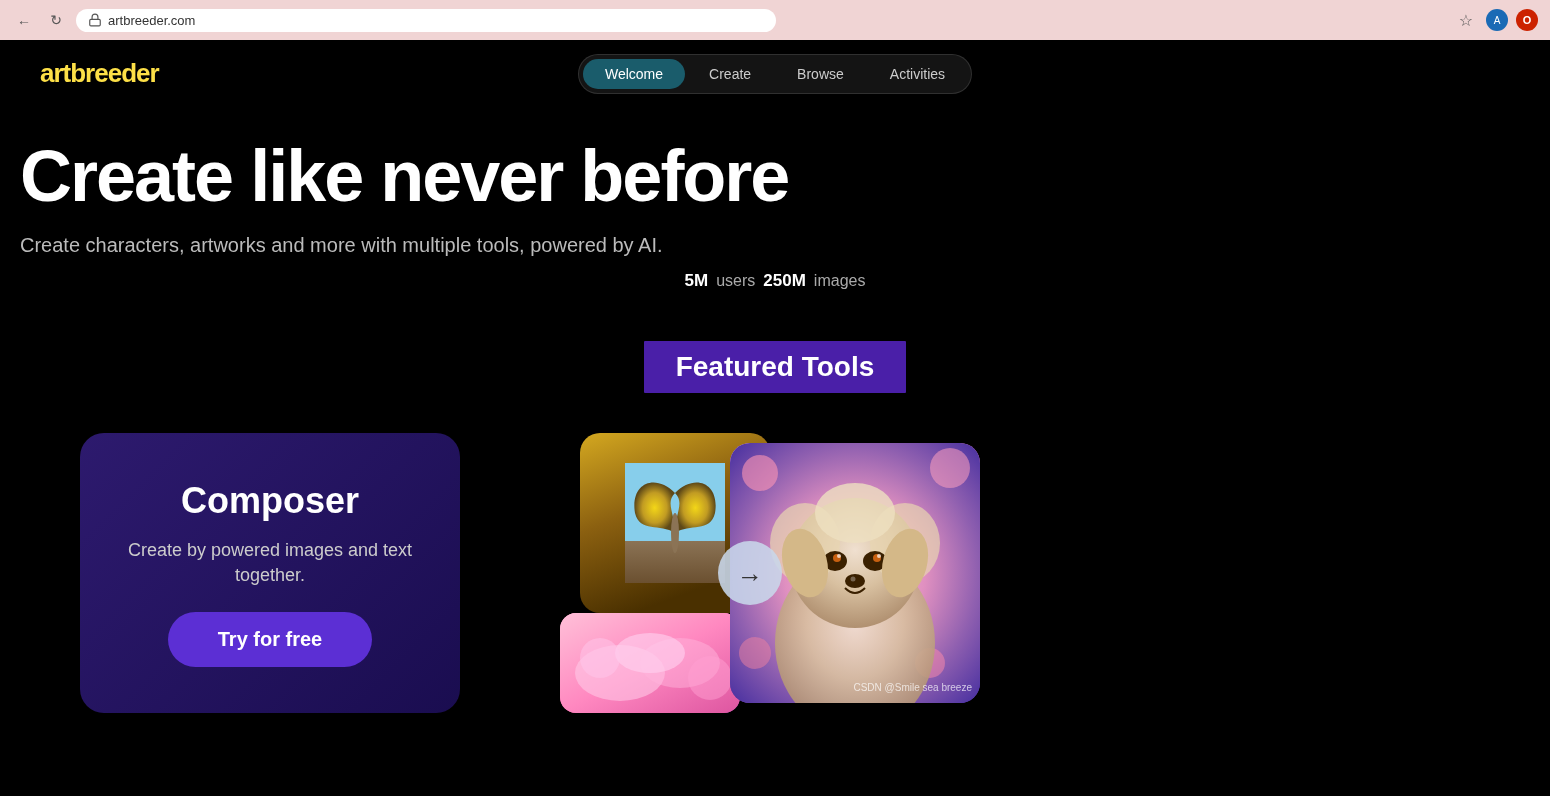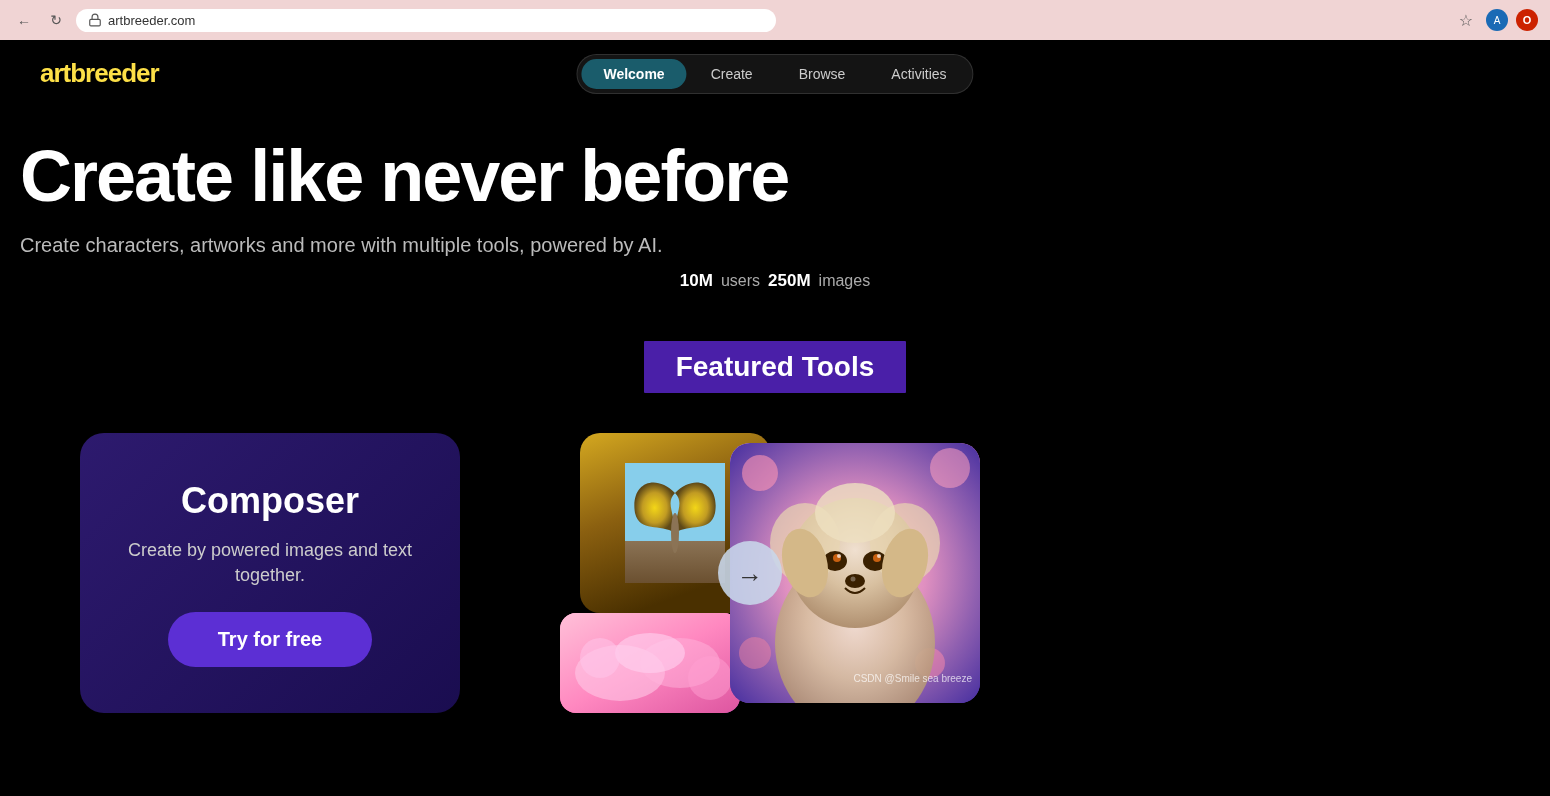--- a/index.html
+++ b/index.html
@@ -135,21 +135,21 @@
       border-radius: 25px;
       font-size: 14px;
       color: #ccc;
       cursor: pointer;
       transition: all 0.2s;
     }
 
     .nav-tab.active {
       background: #1a5c6b;
       color: #fff;
-      font-weight: 700;
+      font-weight: 400;
     }
 
     
     .hero {
       text-align: left;
       padding: 30px 20px 20px;
     }
 
     .hero-title {
       font-size: 72px;
@@ -246,21 +246,21 @@
       padding: 16px 50px;
       font-size: 20px;
       font-weight: 600;
       cursor: pointer;
       margin-top: 8px;
       transition: background 0.2s;
     }
 
     .watermark {
       position: absolute;
-      bottom: 19px;
+      bottom: 10px;
       right: 8px;
       font-size: 10px;
       color: rgba(255,255,255,0.7);
       z-index: 20;
       margin-top: 12px;
     }
 
     
     .collage-stack {
       position: relative;
@@ -372,21 +372,21 @@
       <div class="nav-tab">
         <span>Activities</span>
       </div>
     </div>
   </div>
 
   <div class="hero">
     <h1 class="hero-title">Create like never before</h1>
     <p class="hero-subtitle">Create characters, artworks and more with multiple tools, powered by AI.</p>
     <div class="hero-stats">
-      <span class="stat-bold">10M</span>
+      <span class="stat-bold">5M</span>
       <span>users</span>
       <span class="stat-bold">250M</span>
       <span>images</span>
     </div>
   </div>
 
   <div class="featured-tools-section">
     <div class="featured-tools-badge">Featured Tools</div>
   </div>
 

